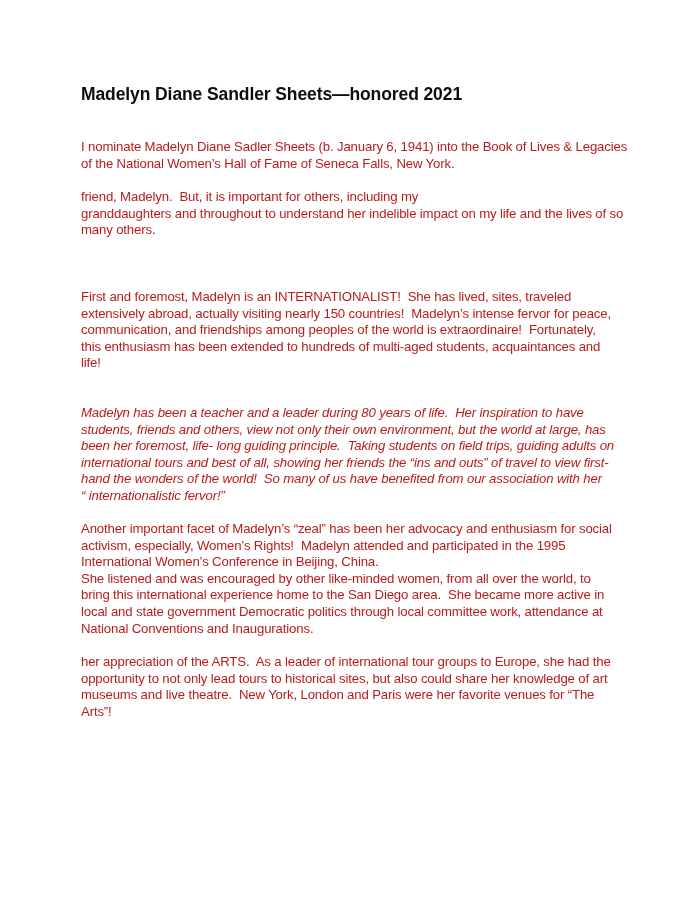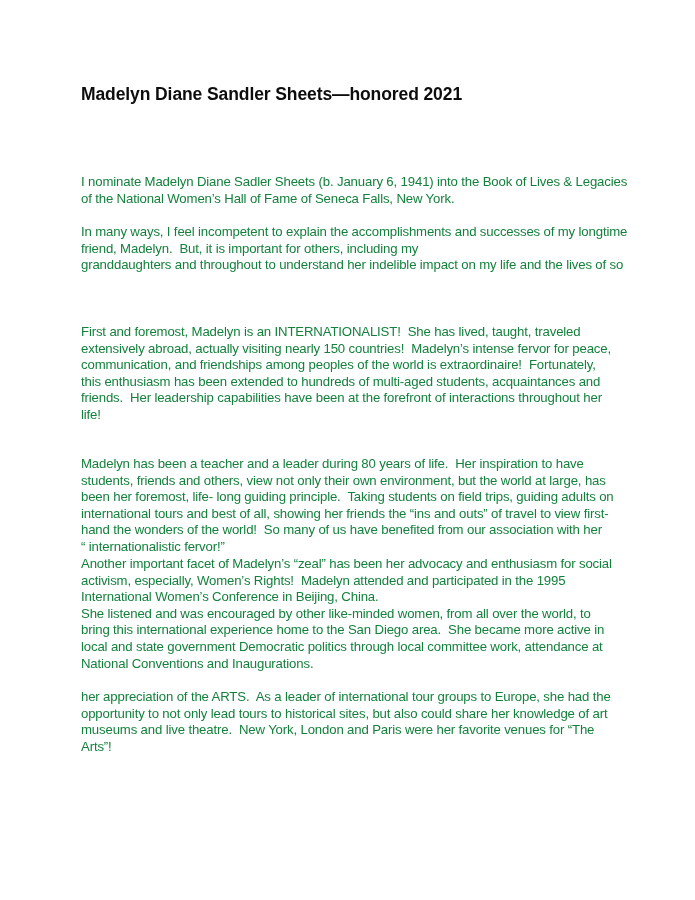--- a/index.html
+++ b/index.html
@@ -30,57 +30,55 @@
       letter-spacing: -0.1px;
       white-space: nowrap;
       color: #0d0d0d;
     }
     .para {
       position: absolute;
       left: 81px;
       font-size: 13.2px;
       line-height: 16.6px;
       letter-spacing: -0.15px;
-      color: #15803d;
-      margin-top: 35px;
+      color: #b91c1c;
     }
     .line {
       display: block;
       white-space: pre;
     }
     #p1 { top: 139px; }
     #p2 { top: 189px; }
     #p3 { top: 289px; }
-    #p4 { top: 421px; }
+    #p4 { top: 405px; font-style: italic; }
     #p5 { top: 521px; }
     #p6 { top: 654px; }
   </style>
 </head>
 <body>
 
 <div class="page">
   <div class="title">Madelyn Diane Sandler Sheets—honored 2021</div>
 
   <div class="para" id="p1">
     <span class="line">I nominate Madelyn Diane Sadler Sheets (b. January 6, 1941) into the Book of Lives &amp; Legacies</span>
     <span class="line">of the National Women’s Hall of Fame of Seneca Falls, New York.</span>
   </div>
 
   <div class="para" id="p2">
-    <span class="line">In many ways, I feel incompetent to explain the accomplishments and successes of my longtime</span>
     <span class="line">friend, Madelyn.  But, it is important for others, including my</span>
     <span class="line">granddaughters and throughout to understand her indelible impact on my life and the lives of so</span>
+    <span class="line">many others.</span>
   </div>
 
   <div class="para" id="p3">
-    <span class="line">First and foremost, Madelyn is an INTERNATIONALIST!  She has lived, taught, traveled</span>
+    <span class="line">First and foremost, Madelyn is an INTERNATIONALIST!  She has lived, sites, traveled</span>
     <span class="line">extensively abroad, actually visiting nearly 150 countries!  Madelyn’s intense fervor for peace,</span>
     <span class="line">communication, and friendships among peoples of the world is extraordinaire!  Fortunately,</span>
     <span class="line">this enthusiasm has been extended to hundreds of multi-aged students, acquaintances and</span>
-    <span class="line">friends.  Her leadership capabilities have been at the forefront of interactions throughout her</span>
     <span class="line">life!</span>
   </div>
 
   <div class="para" id="p4">
     <span class="line">Madelyn has been a teacher and a leader during 80 years of life.  Her inspiration to have</span>
     <span class="line">students, friends and others, view not only their own environment, but the world at large, has</span>
     <span class="line">been her foremost, life- long guiding principle.  Taking students on field trips, guiding adults on</span>
     <span class="line">international tours and best of all, showing her friends the “ins and outs” of travel to view first-</span>
     <span class="line">hand the wonders of the world!  So many of us have benefited from our association with her</span>
     <span class="line">“ internationalistic fervor!”</span>

